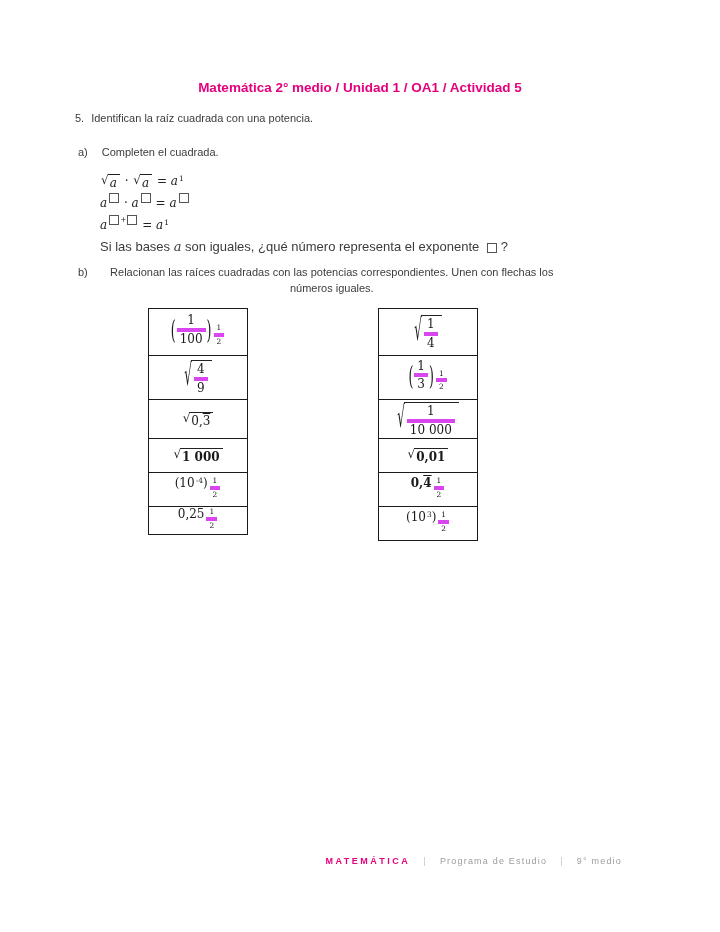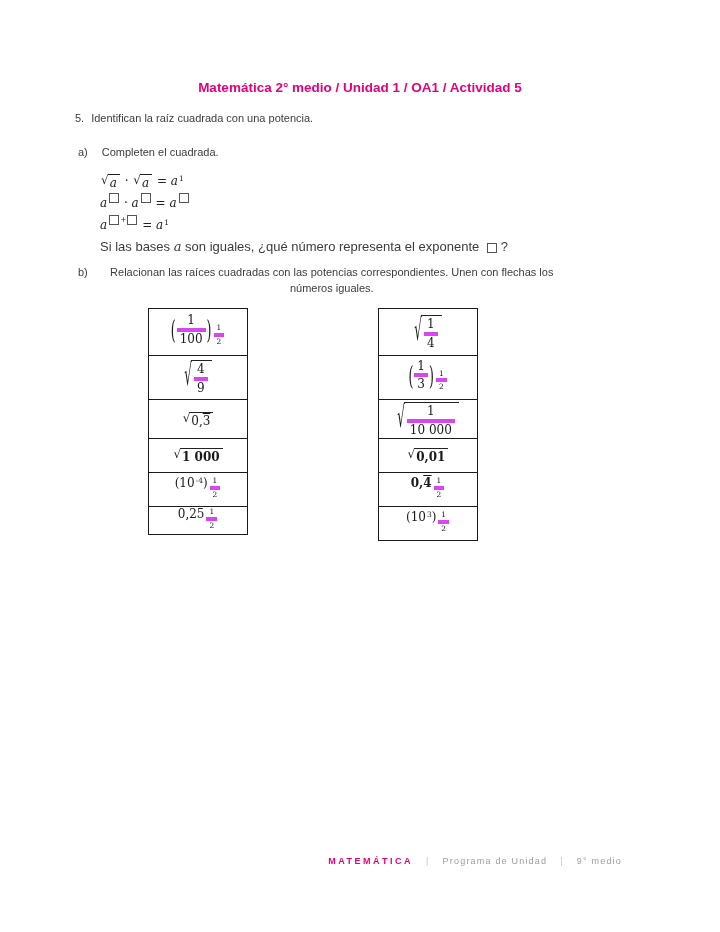--- a/index.html
+++ b/index.html
@@ -325,18 +325,18 @@
               <span class="den"><span class="mtxt">2</span></span>
             </span>
           </span>
         </span>
       </div>
     </div>
 
   <div class="footer">
     <span class="brand">MATEMÁTICA</span>
     <span class="sep">|</span>
-    <span>Programa de Unidad</span>
+    <span>Programa de Estudio</span>
     <span class="sep">|</span>
     <span>9° medio</span>
   </div>
 
 </div>
 
 </body></html>

